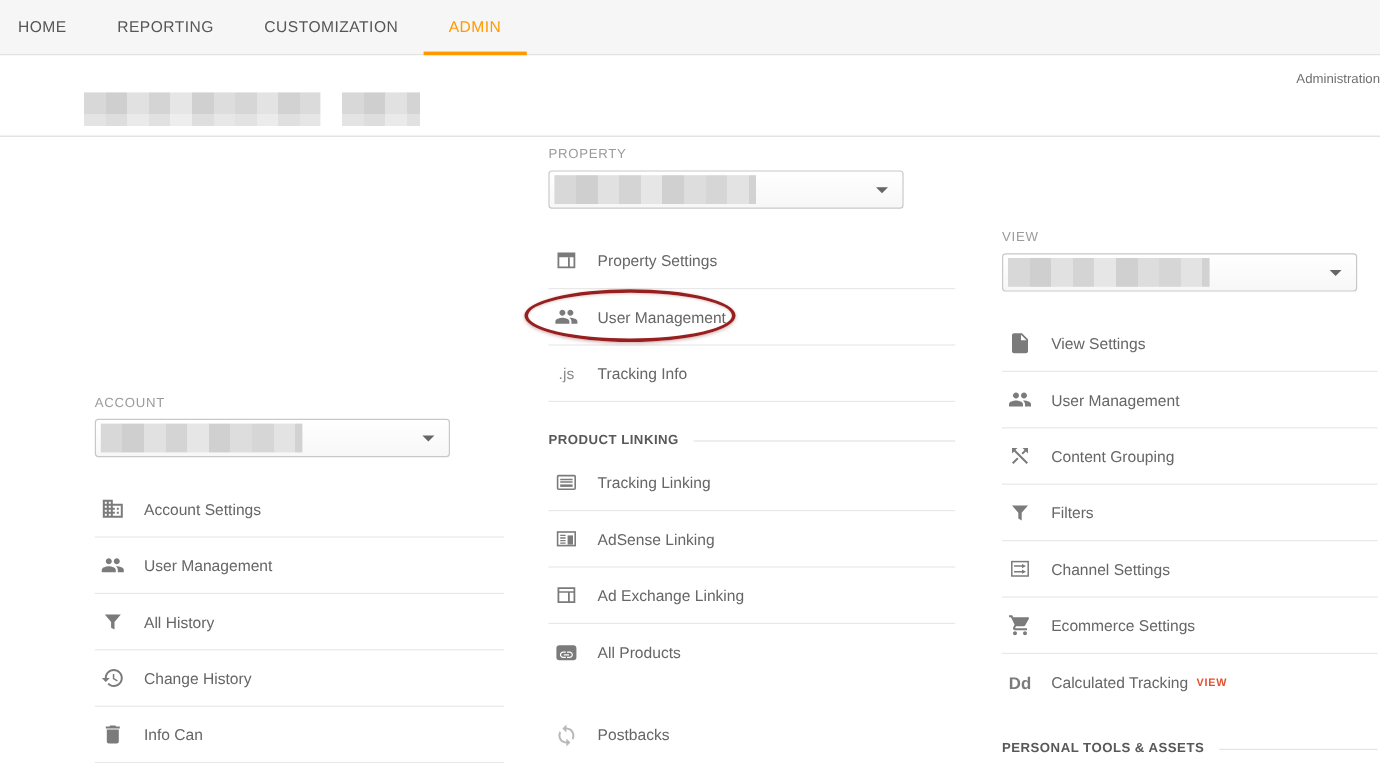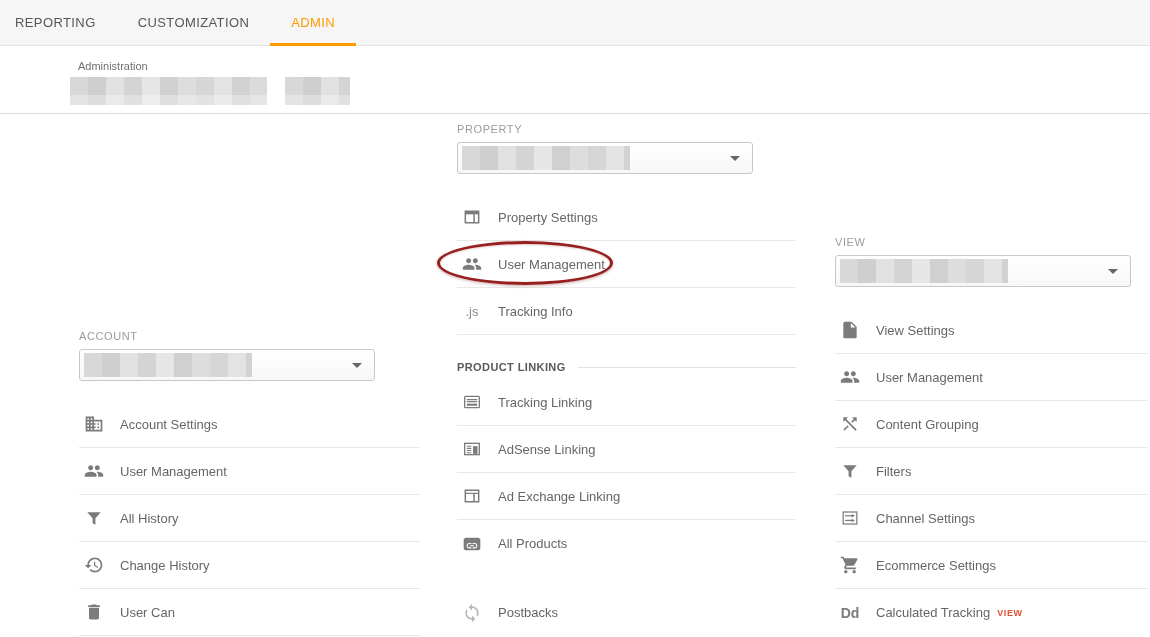--- a/index.html
+++ b/index.html
@@ -22,21 +22,21 @@
     font-size:13px; letter-spacing:.4px; color:#565656;
     position:relative; cursor:pointer; user-select:none;
   }
   .tab:first-child { padding-left:15px; }
   .tab.active { color:#f90; }
   .tab.active::after {
     content:""; position:absolute; left:0; right:0; bottom:-1px; height:3px; background:#f90;
   }
 
   
-  .page-header { height:68px; border-bottom:1px solid #dcdcdc; padding:14px 0 0 78px; }
+  .page-header { height:68px; border-bottom:1px solid #dcdcdc; padding:14px 0 0 78px;text-align:right; }
   .admin-label { font-size:11px; color:#707070; margin-bottom:5px; }
   .redaction { display:flex; margin-left:-8px; }
   .red-seg2 { margin-left:18px; }
   .pixels {
     background-image:linear-gradient(90deg,
       #d8d8d8 0px,#d8d8d8 18px,#cfcfcf 18px,#cfcfcf 36px,#e1e1e1 36px,#e1e1e1 54px,
       #d4d4d4 54px,#d4d4d4 72px,#e6e6e6 72px,#e6e6e6 90px,#d0d0d0 90px,#d0d0d0 108px,
       #dddddd 108px,#dddddd 126px,#d6d6d6 126px,#d6d6d6 144px,#e3e3e3 144px,#e3e3e3 162px,
       #d2d2d2 162px,#d2d2d2 180px,#dbdbdb 180px,#dbdbdb 198px);
     background-size:198px 100%; background-repeat:repeat;
@@ -101,20 +101,21 @@
     display:flex; align-items:center; margin:26px 0 6px;
     font-size:11px; font-weight:bold; letter-spacing:.4px; color:#58585b; white-space:nowrap;
   }
   .section-header::after { content:""; flex:1; height:1px; background:#e3e3e3; margin-left:12px; }
 </style>
 </head>
 <body>
 
 <nav class="topnav">
   <div class="tabs">
+      <div class="tab">HOME</div>
       <div class="tab">REPORTING</div>
       <div class="tab">CUSTOMIZATION</div>
       <div class="tab active">ADMIN</div>
     </div>
 </nav>
 
 <header class="page-header">
   <div class="admin-label">Administration</div>
   <div class="redaction">
     <div class="red-seg1">
@@ -167,21 +168,21 @@
             </svg>
           </span>
           <span class="label">Change History</span>
         </div>
         <div class="item">
           <span class="icon">
             <svg viewBox="0 0 24 24">
               <path fill="currentColor" d="M6 19c0 1.1.9 2 2 2h8c1.1 0 2-.9 2-2V7H6v12zM19 4h-3.5l-1-1h-5l-1 1H5v2h14V4z"></path>
             </svg>
           </span>
-          <span class="label">User Can</span>
+          <span class="label">Info Can</span>
         </div>
       </div>
     </section>
   <div class="vline">
     <button class="advance">
       <svg viewBox="0 0 16 16" width="11" height="11">
           <path fill="#9b9b9b" d="M2 6.3h6.2V3l6 5-6 5v-3.3H2z"></path>
         </svg>
     </button>
   </div>
@@ -340,14 +341,15 @@
           <span class="label">Ecommerce Settings</span>
         </div>
         <div class="item nodiv">
           <span class="icon">
             <span class="txt-icon bold">Dd</span>
           </span>
           <span class="label">Calculated Tracking</span>
           <span class="beta">VIEW</span>
         </div>
       </div>
+      <div class="section-header">PERSONAL TOOLS &amp; ASSETS</div>
     </section>
 </main>
 
 </body></html>

